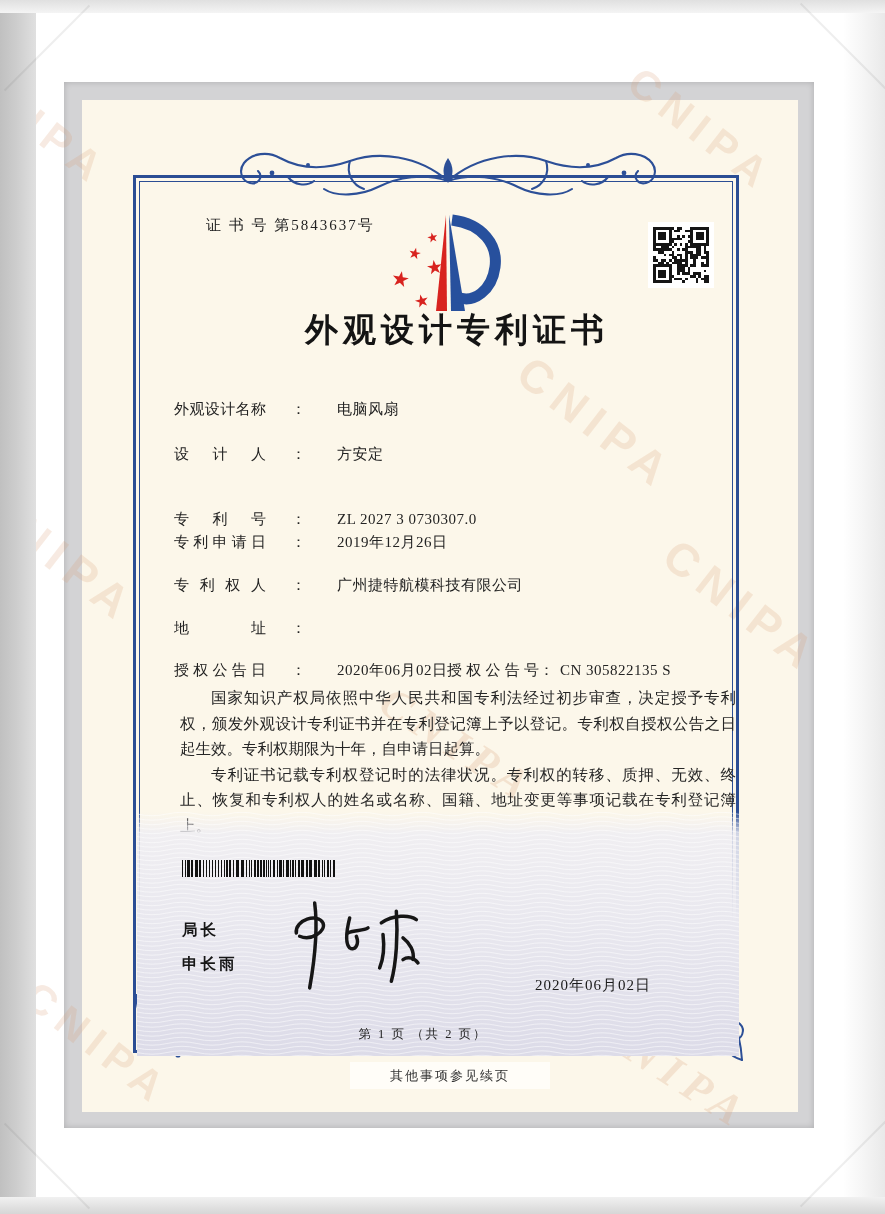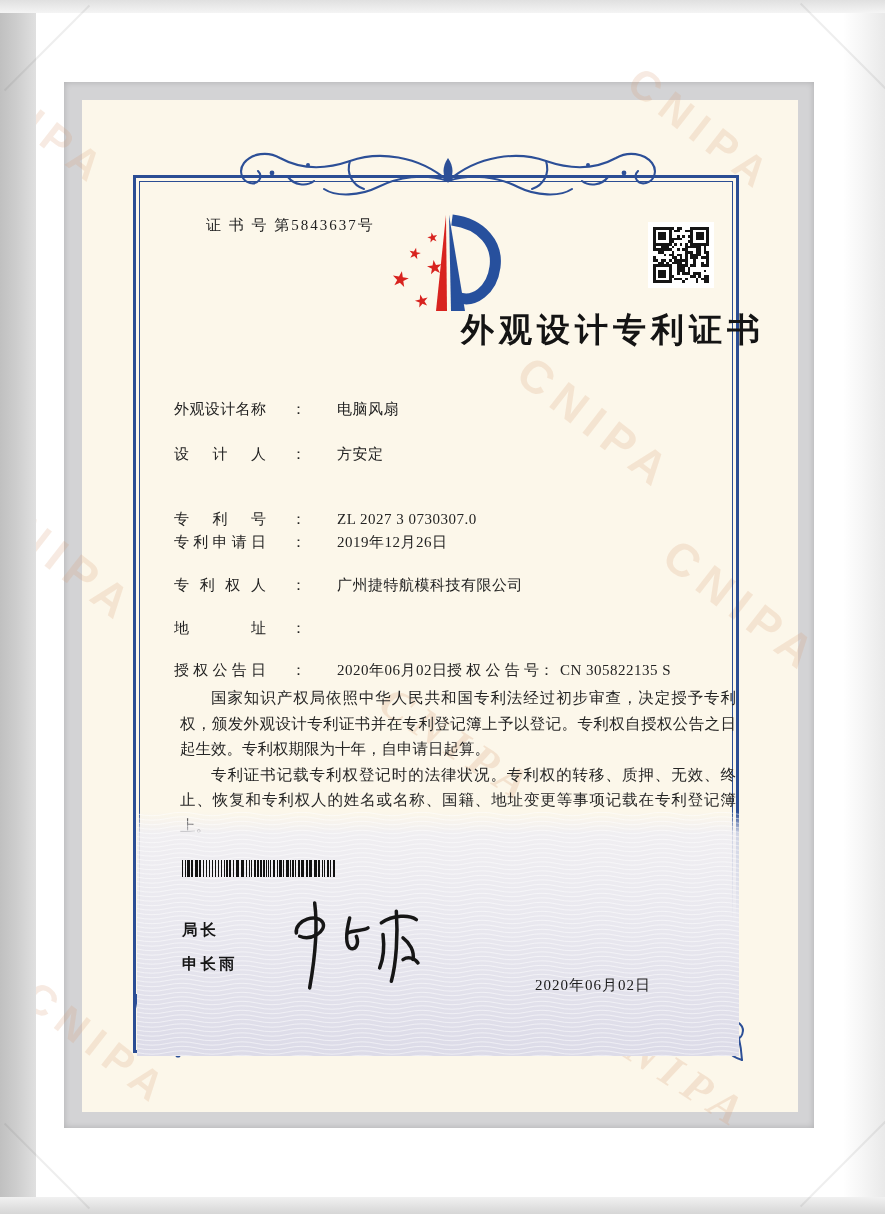--- a/index.html
+++ b/index.html
@@ -43,21 +43,21 @@
   .b-inner{position:absolute;inset:3px;border:1px solid var(--border-blue,#2b4d94);}
   .flourish{position:absolute;pointer-events:none;}
 
   .cert-no{position:absolute;left:92px;top:116px;font-size:15px;letter-spacing:2px;color:#222;white-space:nowrap;margin-left:32px;}
   .logo{position:absolute;left:299px;top:113px;width:135px;height:104px;}
   .qr-box{position:absolute;left:566px;top:122px;width:66px;height:66px;background:#fff;padding:5px;}
   .qr-grid{width:56px;height:56px;display:grid;grid-template-columns:repeat(21,1fr);grid-template-rows:repeat(21,1fr);}
   .qr-grid i{display:block;}
   .qr-grid i.on{background:#151515;}
 
-  .title{position:absolute;left:67px;top:208px;width:616px;text-align:right;font-size:33px;font-weight:bold;letter-spacing:5px;color:#141414;white-space:nowrap;}
+  .title{position:absolute;left:67px;top:208px;width:616px;text-align:center;font-size:33px;font-weight:bold;letter-spacing:5px;color:#141414;white-space:nowrap;}
 
   .field-row{position:absolute;left:92px;display:flex;align-items:baseline;font-size:15px;white-space:nowrap;color:#232323;gap:25px;}
   .flabel{display:inline-block;width:92px;text-align:justify;text-align-last:justify;}
   .fcolon{display:inline-block;}
   .fvalue{display:inline-block;margin-left:6px;letter-spacing:.5px;}
   .pair2{position:absolute;left:273px;top:0;display:flex;align-items:baseline;}
 
   .paras{position:absolute;left:98px;top:585px;width:556px;font-size:15.5px;line-height:25.5px;color:#262626;text-align:justify;}
   .paras p{text-indent:2em;}
 
@@ -772,20 +772,22 @@
         <path d="M84,46 C92,42 102,44 108,40"></path>
         <path d="M124,34 C138,24 158,24 166,30"></path>
         <path d="M142,20 C144,48 142,82 136,104"></path>
         <path d="M126,48 C128,64 126,78 122,88"></path>
         <path d="M150,52 C158,58 164,68 162,78"></path>
         <path d="M150,78 C156,74 164,76 168,82"></path>
       </g>
     </svg>
 
     <div class="issue-date">2020年06月02日</div>
+    <div class="page-info">第 1 页 （共 2 页）</div>
+    <div class="footer-note">其他事项参见续页</div>
   </div>
 
   <div class="f-strip f-left"></div>
   <div class="f-strip f-right"></div>
   <div class="f-strip f-top"></div>
   <div class="f-strip f-bottom"></div>
   <div class="miter tl"></div>
   <div class="miter tr"></div>
   <div class="miter bl"></div>
   <div class="miter br"></div>

